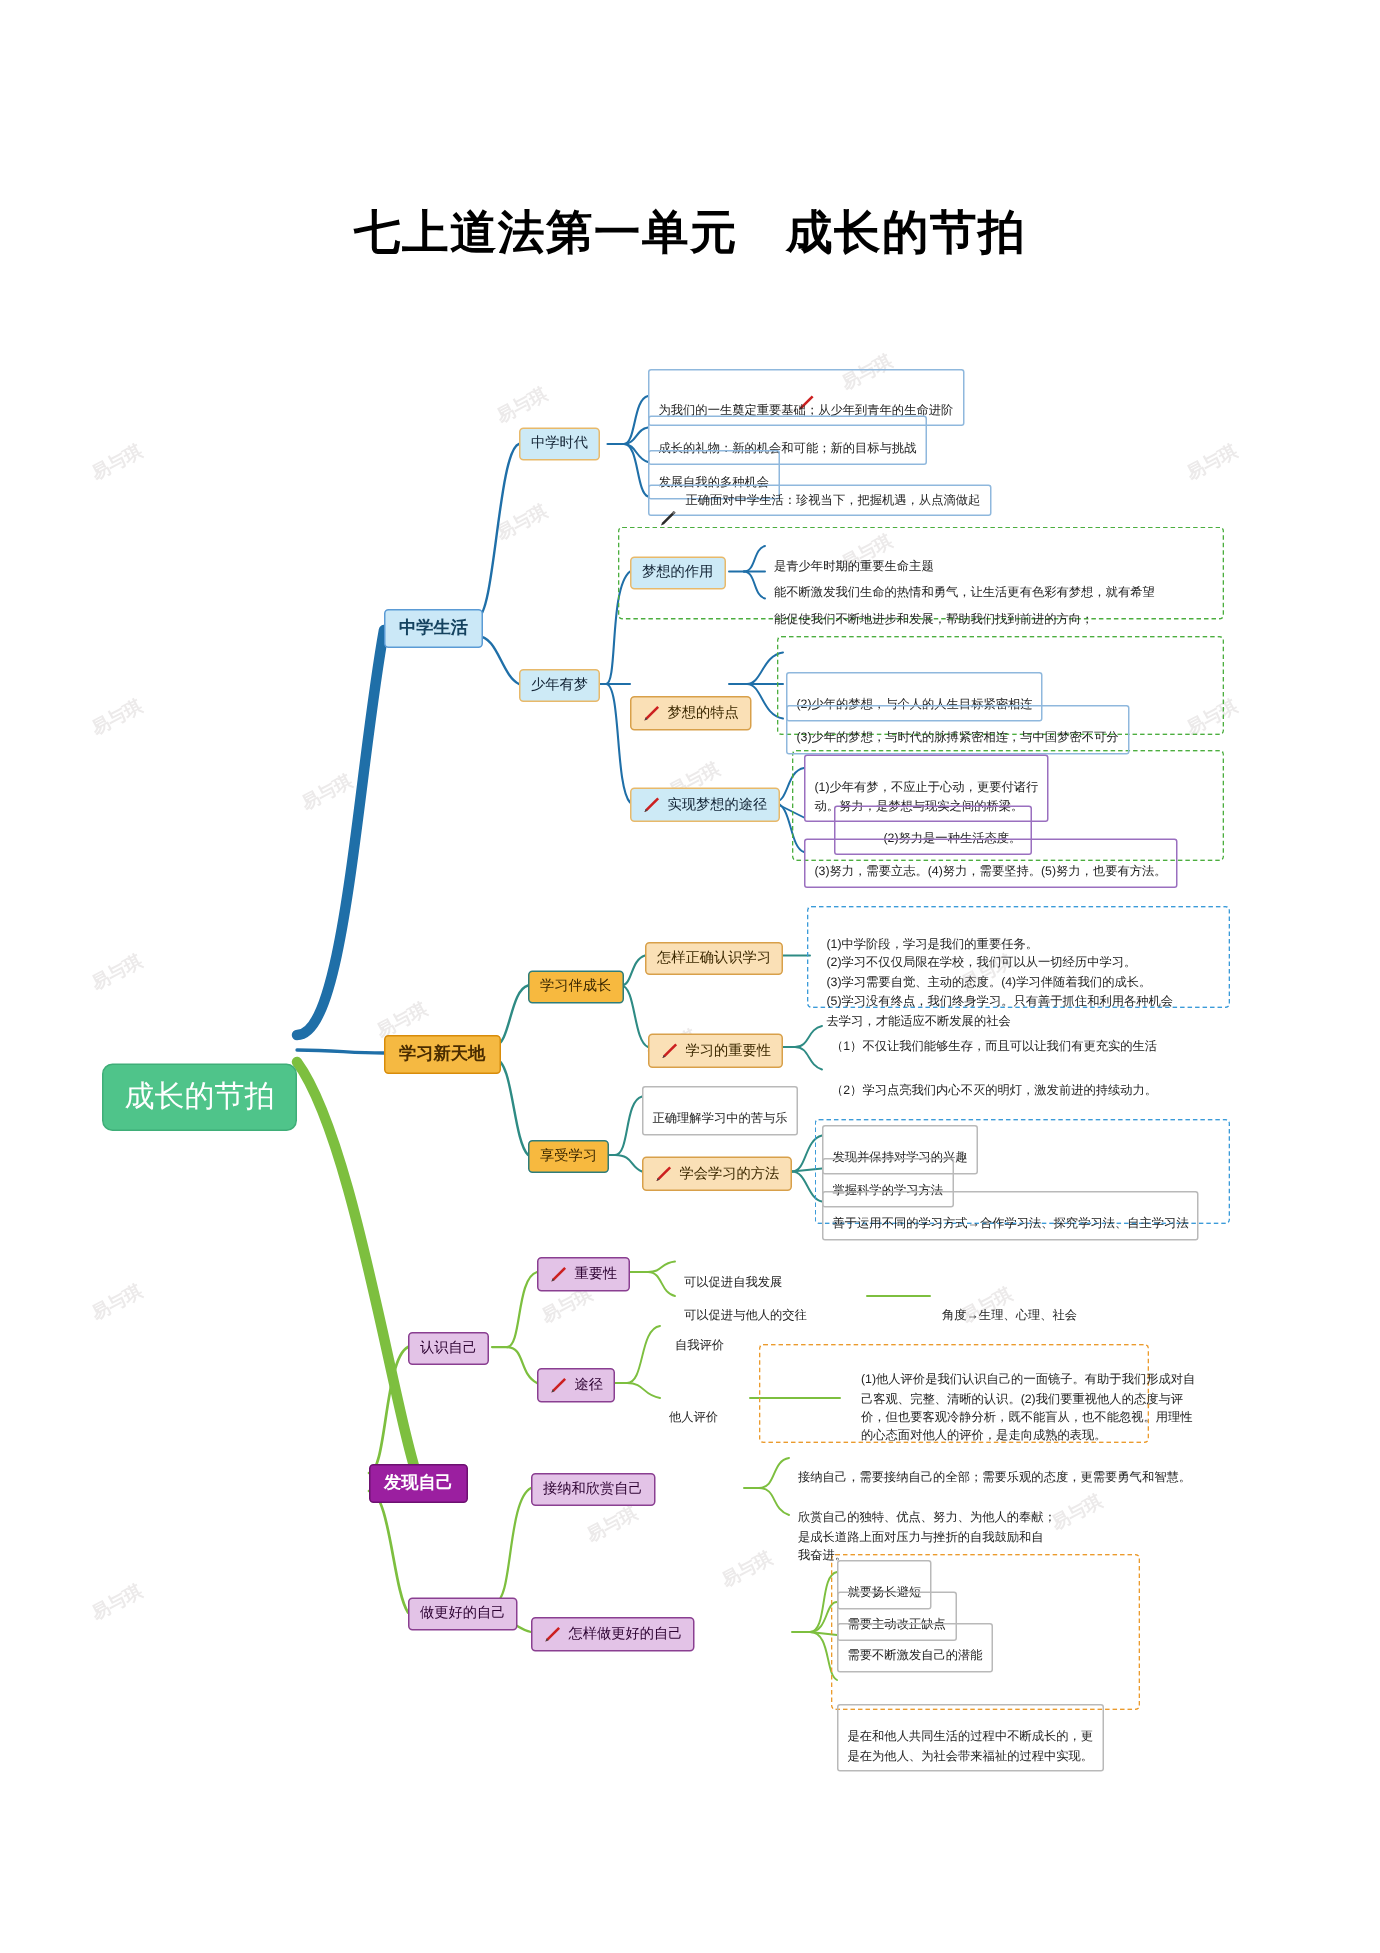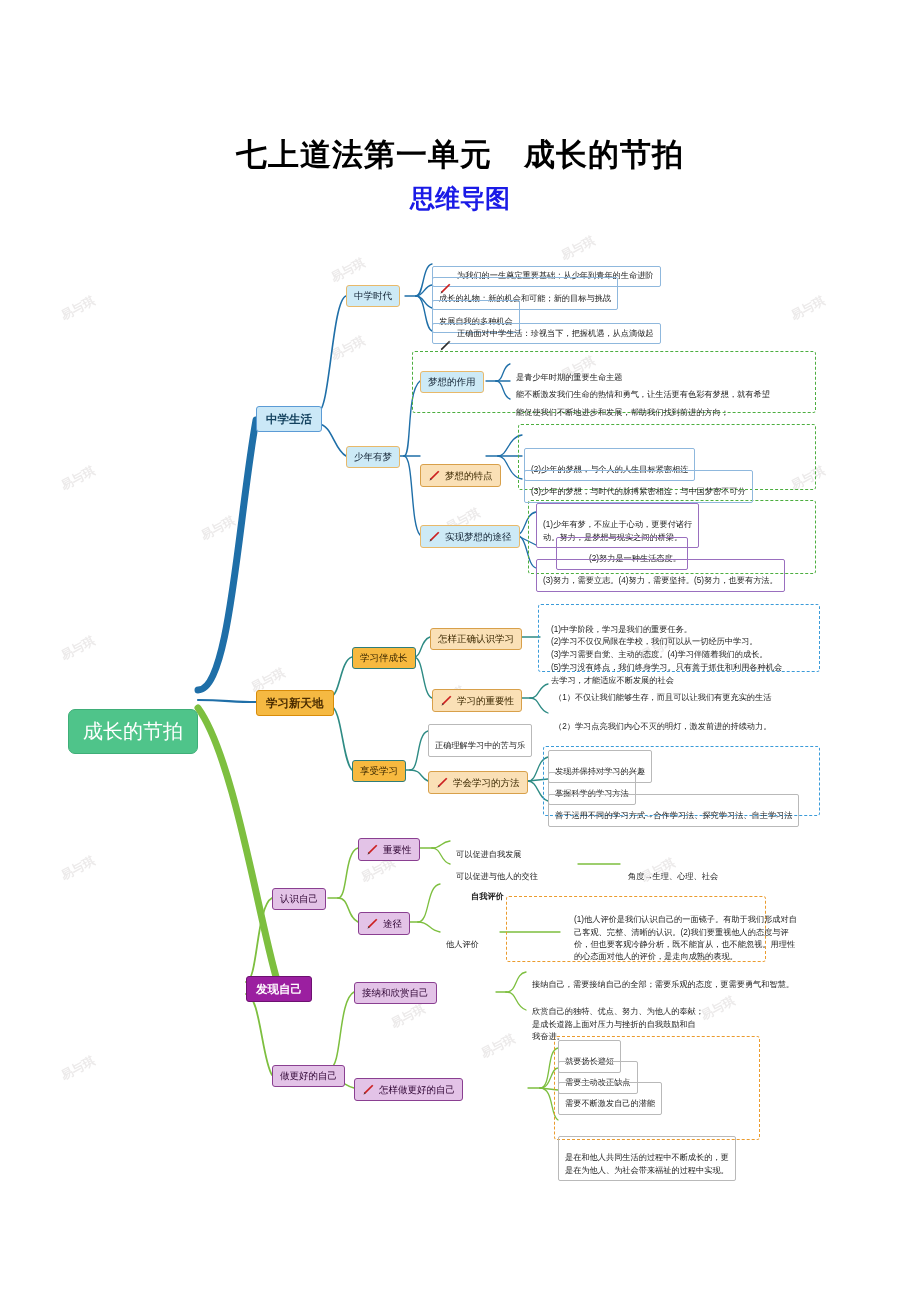--- a/index.html
+++ b/index.html
@@ -89,21 +89,20 @@
   <div class="wm" style="left:640px; top:640px;">易与琪</div>
   <div class="wm" style="left:60px; top:860px;">易与琪</div>
   <div class="wm" style="left:360px; top:862px;">易与琪</div>
   <div class="wm" style="left:640px; top:862px;">易与琪</div>
   <div class="wm" style="left:390px; top:1008px;">易与琪</div>
   <div class="wm" style="left:700px; top:1000px;">易与琪</div>
   <div class="wm" style="left:60px; top:1060px;">易与琪</div>
   <div class="wm" style="left:480px; top:1038px;">易与琪</div>
 
   <div class="title-main">七上道法第一单元　成长的节拍</div>
-  <div class="title-sub">思维导图</div>
 
   <svg class="links" viewBox="0 0 920 1302">
     <defs>
       <marker id="ar" markerWidth="6" markerHeight="6" refX="5" refY="3" orient="auto">
         <path d="M0,0 L6,3 L0,6 z" fill="#333"></path>
       </marker>
     </defs>
     <g fill="none" stroke-linecap="round">
 
       <path d="M198,690 C230,690 238,520 256,420" stroke="#1f6fa8" stroke-width="7"></path>
@@ -308,21 +307,21 @@
   <div class="node l2 lilac" style="left:354px; top:1078px;">
     <span class="pencil">
       <svg viewBox="0 0 16 16">
           <path d="M2 14 L4.5 13 L14 3.5 L12.5 2 L3 11.5 Z" fill="#cc2020"></path>
           <path d="M2 14 L4.5 13 L3 11.5 Z" fill="#444"></path>
         </svg>
     </span>
     <span class="lbl">怎样做更好的自己</span>
   </div>
 
-  <div class="leaf bd-blue" style="left:432px; top:266px; display:flex; align-items:center; gap:5px;">
+  <div class="leaf bd-blue" style="left:432px; top:246px; display:flex; align-items:center; gap:5px;flex-direction:column;">
     <span class="pencil">
       <svg viewBox="0 0 16 16">
           <path d="M2 14 L4.5 13 L14 3.5 L12.5 2 L3 11.5 Z" fill="#cc2020"></path>
           <path d="M2 14 L4.5 13 L3 11.5 Z" fill="#444"></path>
         </svg>
     </span>
     <span>为我们的一生奠定重要基础；从少年到青年的生命进阶</span>
   </div>
   <div class="leaf bd-blue" style="left:432px; top:277px;">
     <span>成长的礼物：新的机会和可能；新的目标与挑战</span>
@@ -396,21 +395,21 @@
   <div class="leaf plain" style="left:450px; top:834px;">
     <span>可以促进自我发展</span>
   </div>
   <div class="leaf plain" style="left:450px; top:856px;">
     <span>可以促进与他人的交往</span>
   </div>
   <div class="leaf plain" style="left:622px; top:856px;">
     <span>角度→生理、心理、社会</span>
   </div>
 
-  <div class="leaf plain" style="left:465px; top:876px;font-weight:bold;">
+  <div class="leaf plain" style="left:444px; top:876px;">
     <span>自我评价</span>
   </div>
   <div class="leaf plain" style="left:440px; top:924px;">
     <span>他人评价</span>
   </div>
   <div class="leaf plain" style="left:568px; top:899px; line-height:1.5;">
     <span>(1)他人评价是我们认识自己的一面镜子。有助于我们形成对自
 己客观、完整、清晰的认识。(2)我们要重视他人的态度与评
 价，但也要客观冷静分析，既不能盲从，也不能忽视。用理性
 的心态面对他人的评价，是走向成熟的表现。</span>

